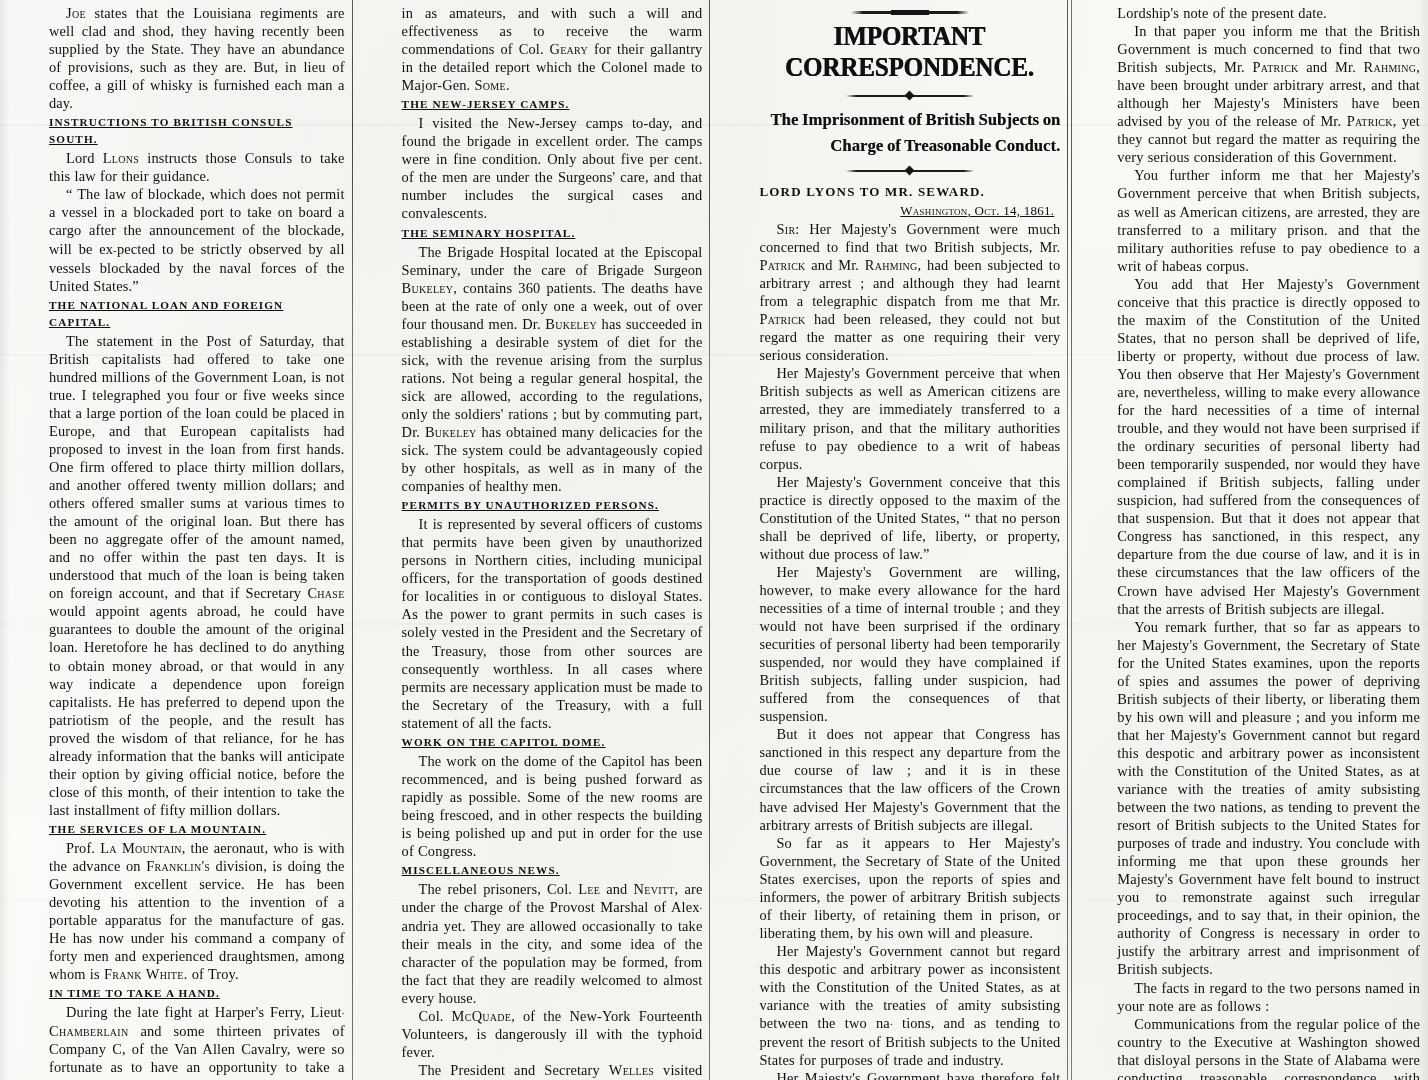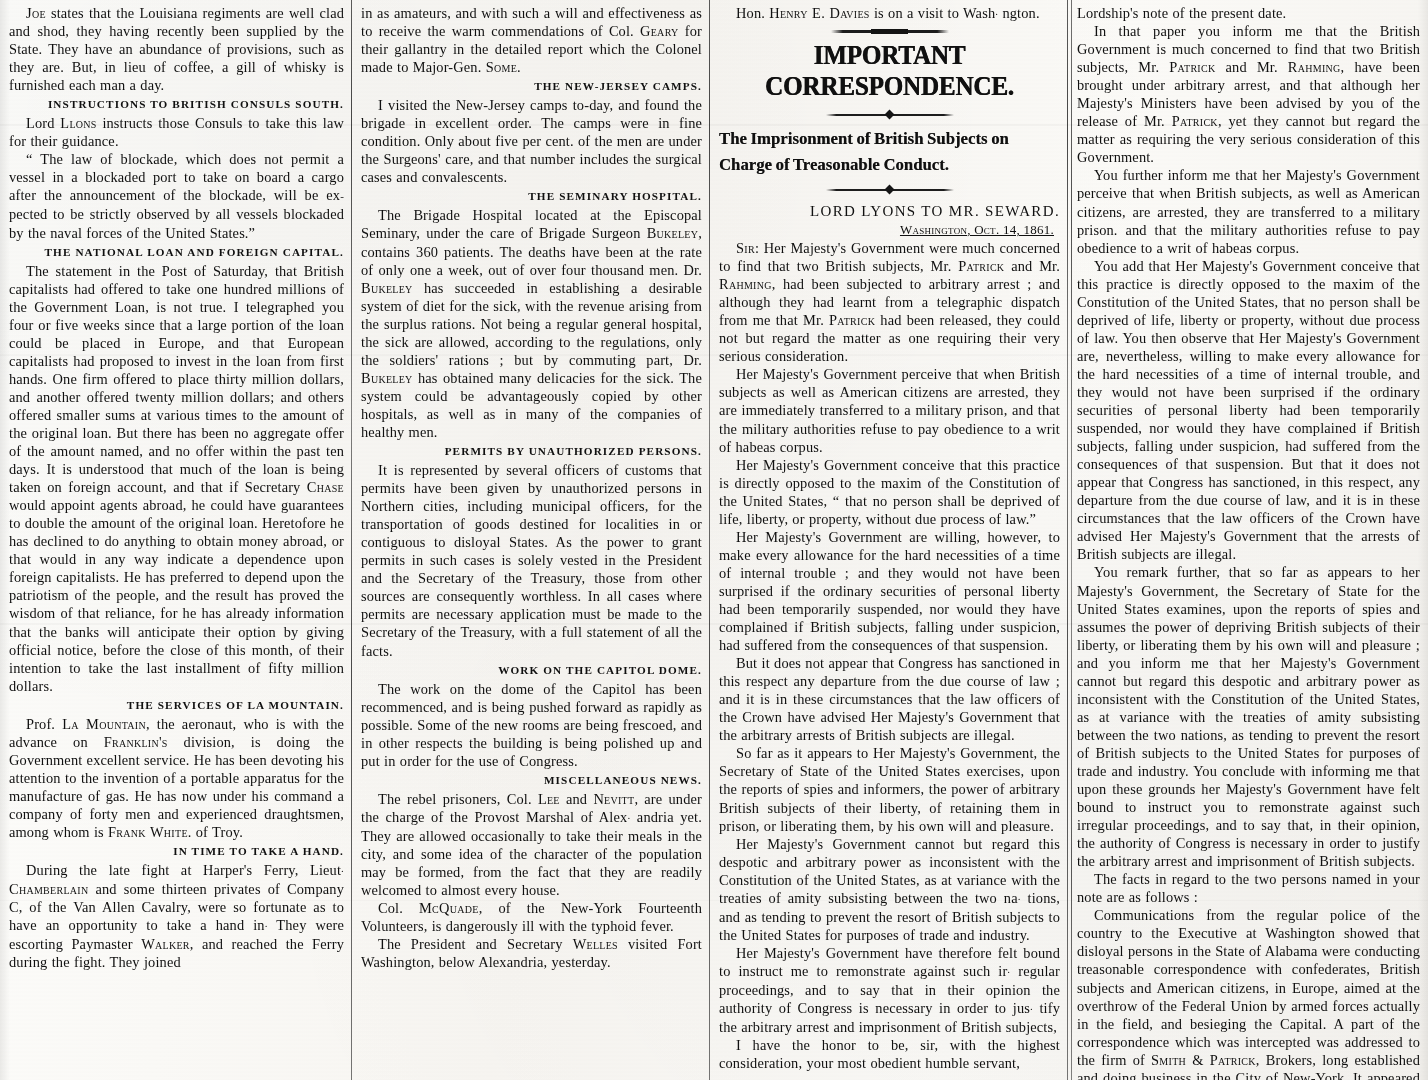--- a/index.html
+++ b/index.html
@@ -32,20 +32,21 @@
     align-items: stretch;
   }
 
   
   .col {
     position: relative;
     box-sizing: border-box;
     height: 1080px;
     overflow: hidden;
     padding: 4px 8px 0 9px;
+    margin-left: 40px;
   }
   .col-1 { width: 352px; }
   .col-2 { width: 358px; }
   .col-3 { width: 358px; }
   .col-4 { width: 360px; }
 
   
   .rule {
     width: 0px;
     position: relative;
@@ -95,27 +96,28 @@
   
   .sc {
     font-variant: small-caps;
     letter-spacing: 0.02em;
   }
   .ital { }
 
   
   h3.subhead {
     margin: 2px 0 1px 0;
-    text-align: right;
+    text-align: left;
     font-size: 12.4px;
     line-height: 17px;
     font-weight: bold;
     font-variant: small-caps;
     letter-spacing: 0.055em;
     text-transform: lowercase;
+    text-decoration: underline;
   }
   h3.subhead.caps {
     font-variant: normal;
     text-transform: uppercase;
     font-size: 11.2px;
     letter-spacing: 0.1em;
   }
 
   
   .headline-block { margin: 4px 0 2px 0; }
@@ -170,35 +172,35 @@
     position: absolute;
     left: 50%; top: 50%;
     width: 7px; height: 7px;
     margin: -3.5px 0 0 -3.5px;
     background: #161616;
     transform: rotate(45deg);
   }
 
   h2.deck {
     margin: 2px 0 0 0;
-    text-align: left;
+    text-align: right;
     font-size: 16.6px;
     line-height: 24px;
     font-weight: bold;
     letter-spacing: 0.005em;
     word-spacing: -0.04em;
     text-shadow: 0.3px 0 0 rgba(0,0,0,0.6);
   }
 
   h4.letter-head {
     margin: 3px 0 0 0;
-    text-align: right;
-    font-size: 15px;
+    text-align: left;
+    font-size: 13px;
     line-height: 18px;
-    font-weight: normal;
+    font-weight: bold;
     text-transform: uppercase;
     letter-spacing: 0.09em;
   }
 
   .dateline {
     margin: 1px 0 0 0;
     text-align: right;
     font-size: 13px;
     line-height: 18px;
     font-variant: small-caps;
@@ -284,21 +286,20 @@
     <p class="body">The rebel prisoners, Col. <span class="sc">Lee</span> and <span class="sc">Nevitt</span>, are under the charge of the Provost Marshal of Alex<span style="font-size:11px">∙</span> andria yet. They are allowed occasionally to take their meals in the city, and some idea of the character of the population may be formed, from the fact that they are readily welcomed to almost every house.</p>
 
     <p class="body">Col. <span class="sc">McQuade</span>, of the New-York Fourteenth Volunteers, is dangerously ill with the typhoid fever.</p>
 
     <p class="body">The President and Secretary <span class="sc">Welles</span> visited Fort Washington, below Alexandria, yesterday.</p>
   </div>
 
   <div class="rule"></div>
 
   <div class="col col-3">
-    <p class="body">Hon. <span class="sc">Henry E. Davies</span> is on a visit to Wash<span style="font-size:11px">∙</span> ngton.</p>
 
     <div class="headline-block">
       <div class="hdr-rule-plain"></div>
       <h1 class="main-head">IMPORTANT CORRESPONDENCE.</h1>
       <div class="hdr-rule-diamond"></div>
       <h2 class="deck">The Imprisonment of British Subjects on</h2>
       <h2 class="deck">Charge of Treasonable Conduct.</h2>
       <div class="hdr-rule-diamond"></div>
     </div>
 

